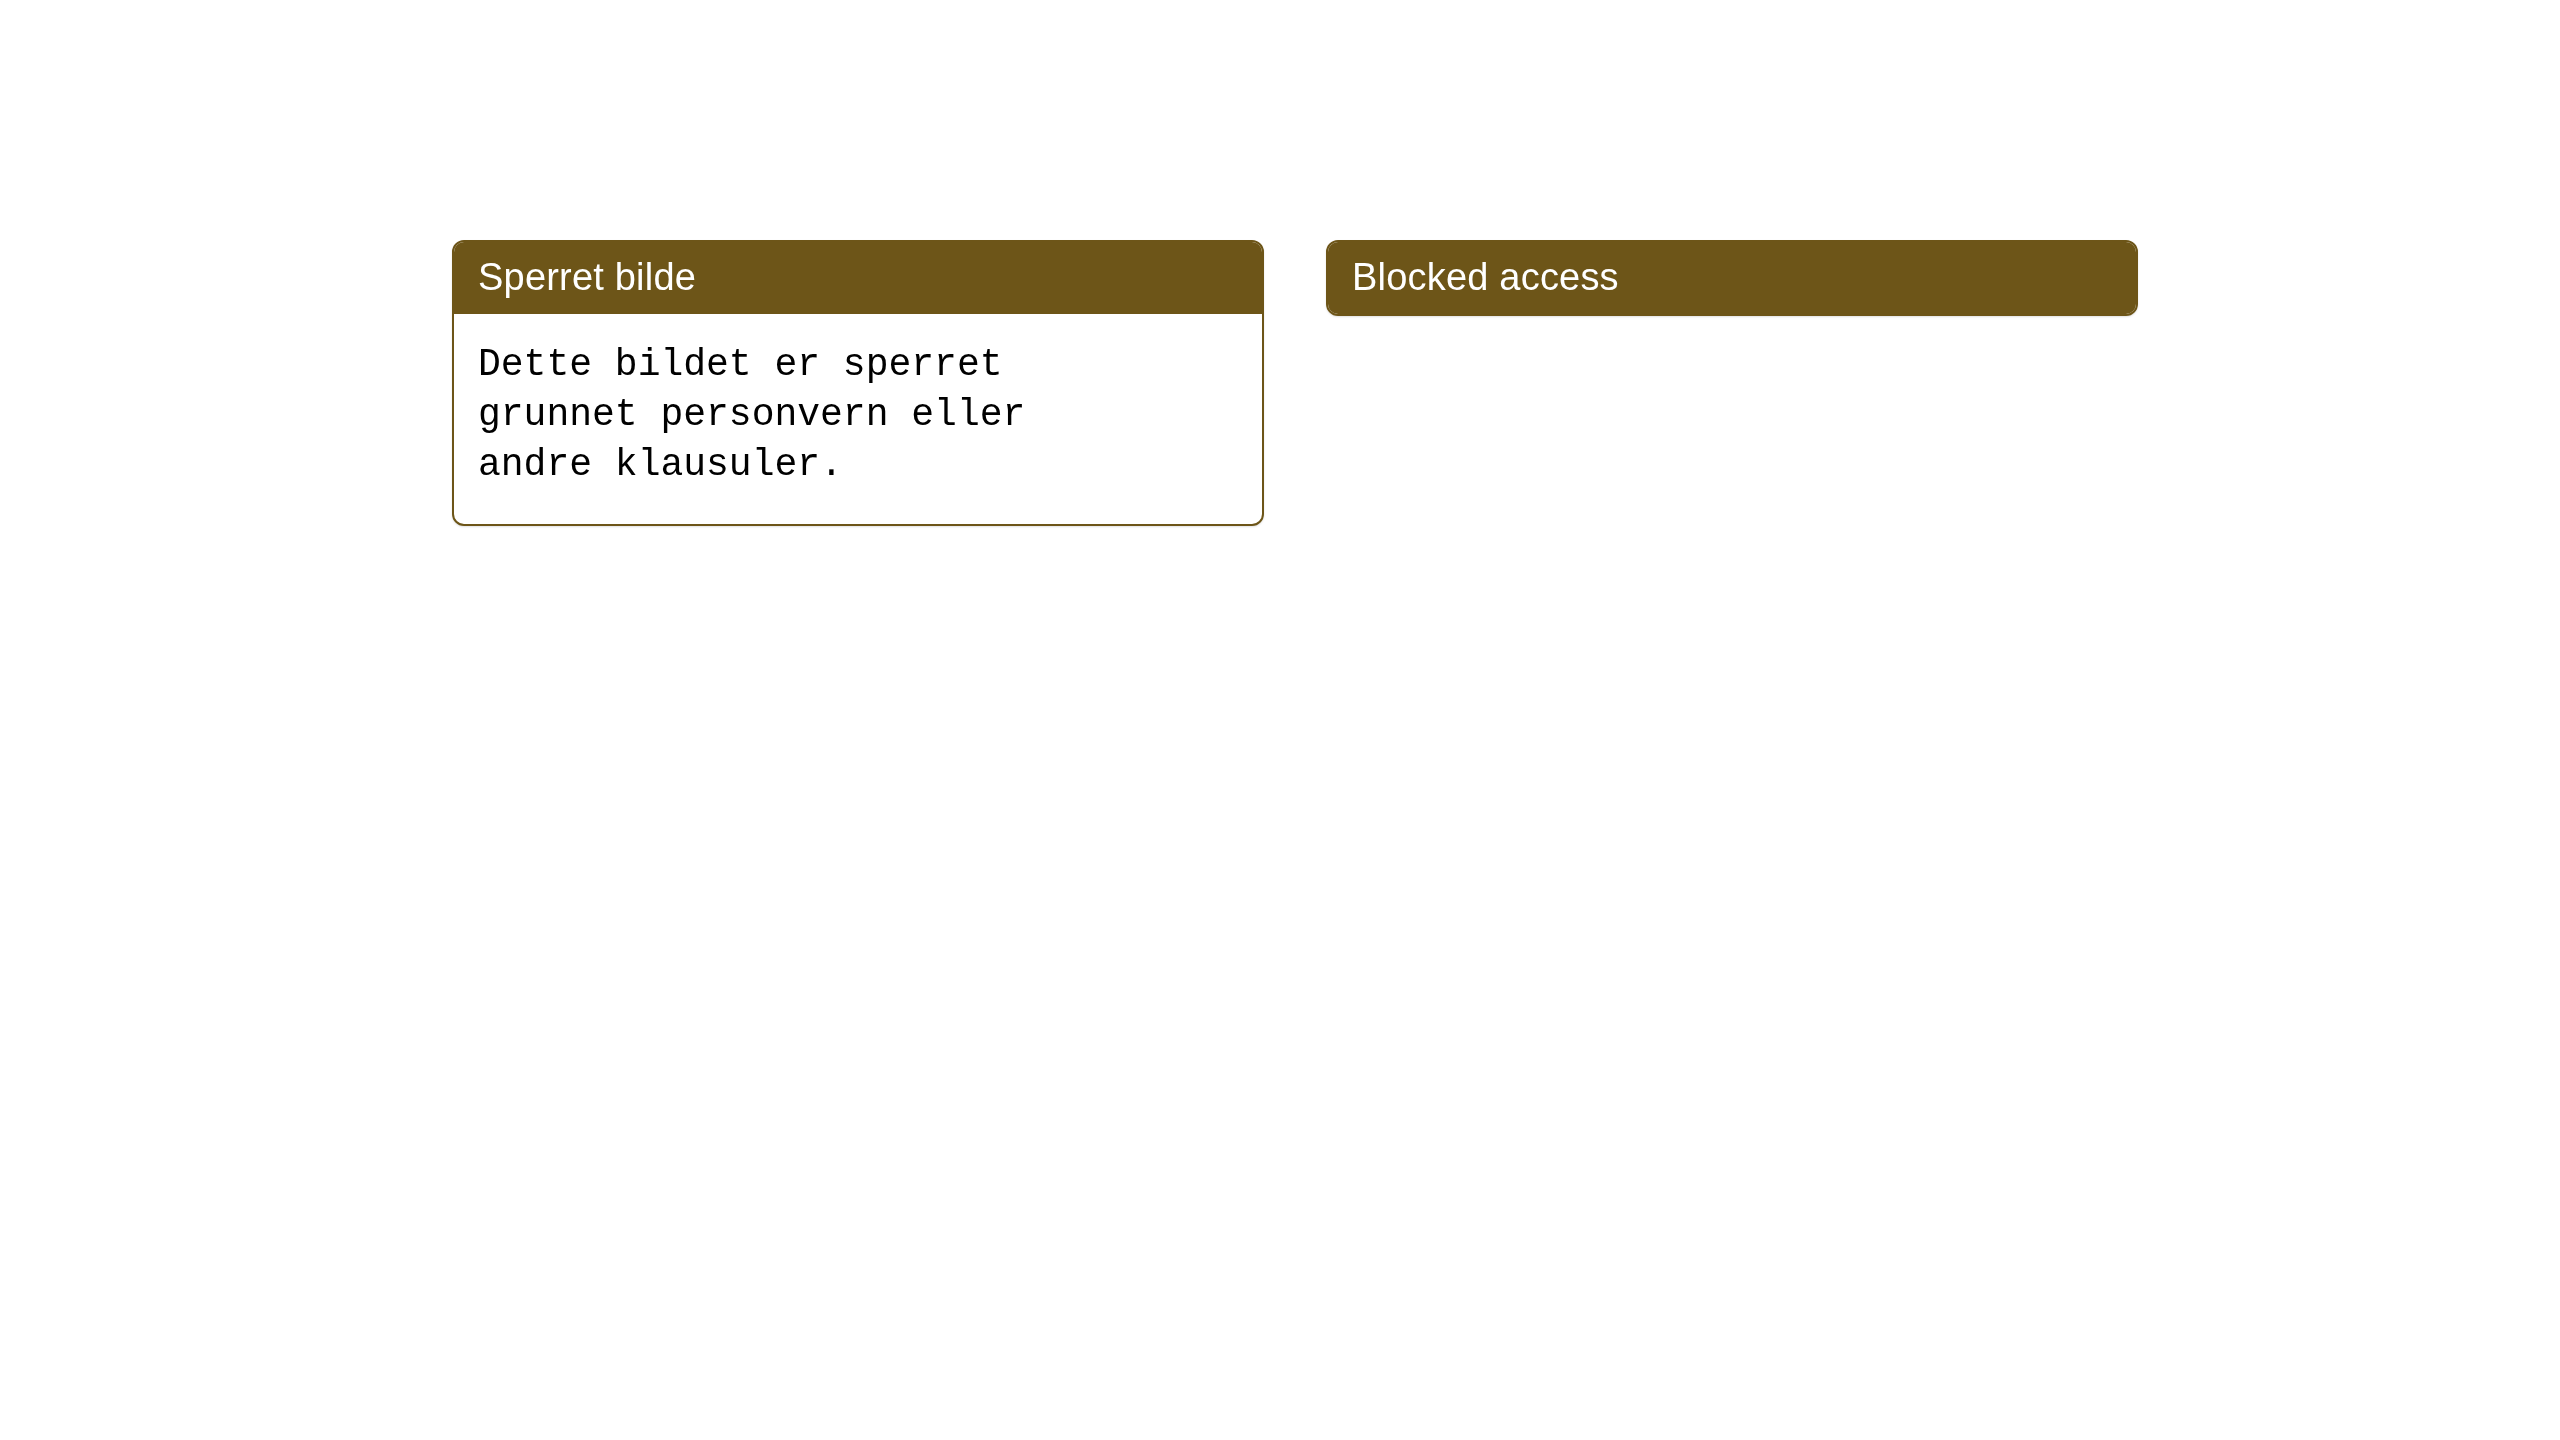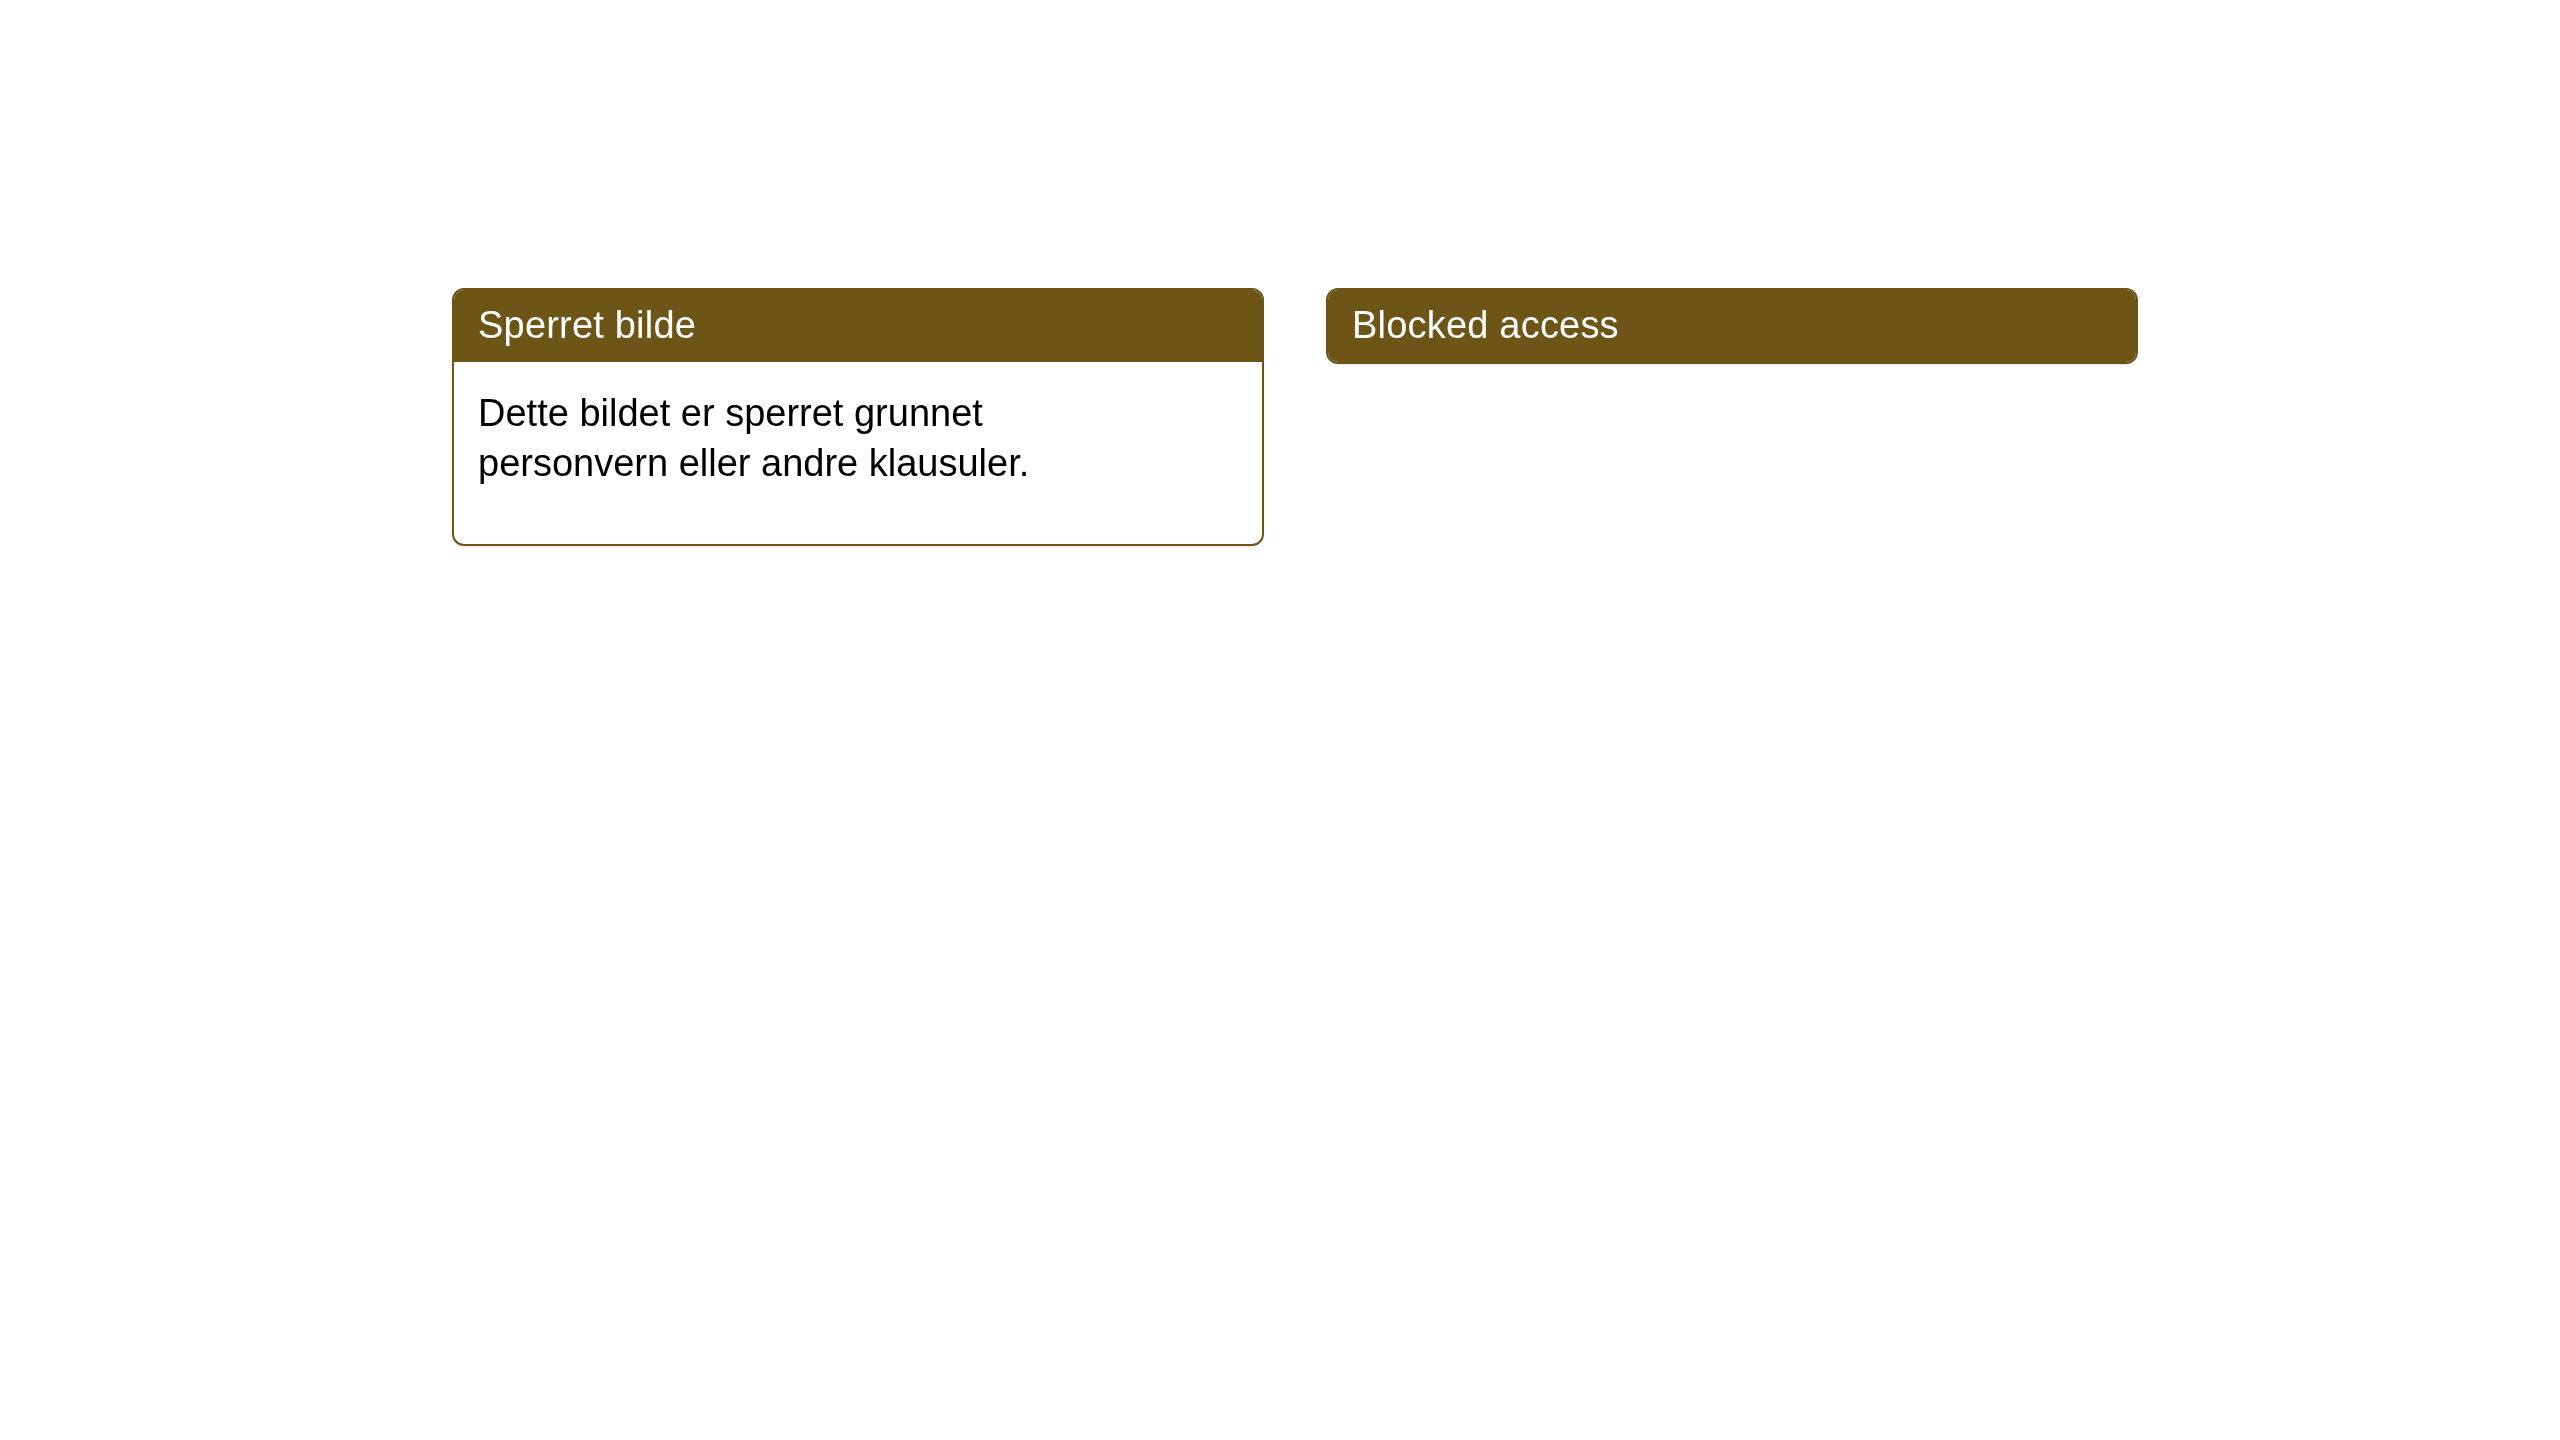--- a/index.html
+++ b/index.html
@@ -15,21 +15,20 @@
     overflow: hidden;
   }
   .cards-area {
     position: absolute;
     left: 452px;
     top: 240px;
     display: flex;
     flex-direction: row;
     align-items: flex-start;
     gap: 62px;
-    margin-top: 48px;
   }
   .notice-card {
     width: 812px;
     border: 2px solid #6d5518;
     border-radius: 12px;
     background: #ffffff;
     box-sizing: border-box;
     overflow: hidden;
     box-shadow: 0 1px 2px rgba(0,0,0,0.12);
   }
@@ -46,20 +45,21 @@
     padding: 26px 24px 34px 24px;
     color: #000000;
     font-size: 38px;
     line-height: 1.32;
     min-height: 182px;
     box-sizing: border-box;
   }
   .notice-card .card-body p {
     margin: 0;
     max-width: 640px;
+    font-family: Liberation Mono, monospace;
   }
   .card-no {
     width: 812px;
   }
   .card-en {
     width: 812px;
   }
 </style>
 </head>
 <body>

